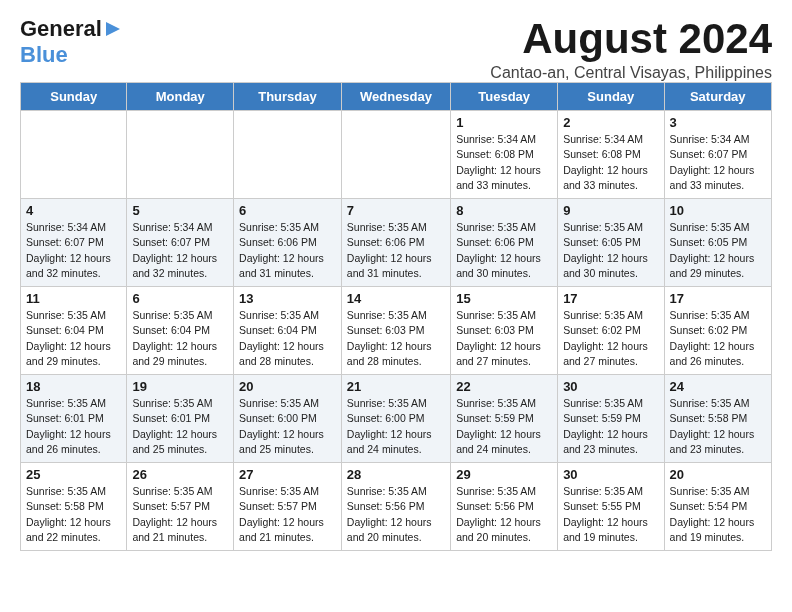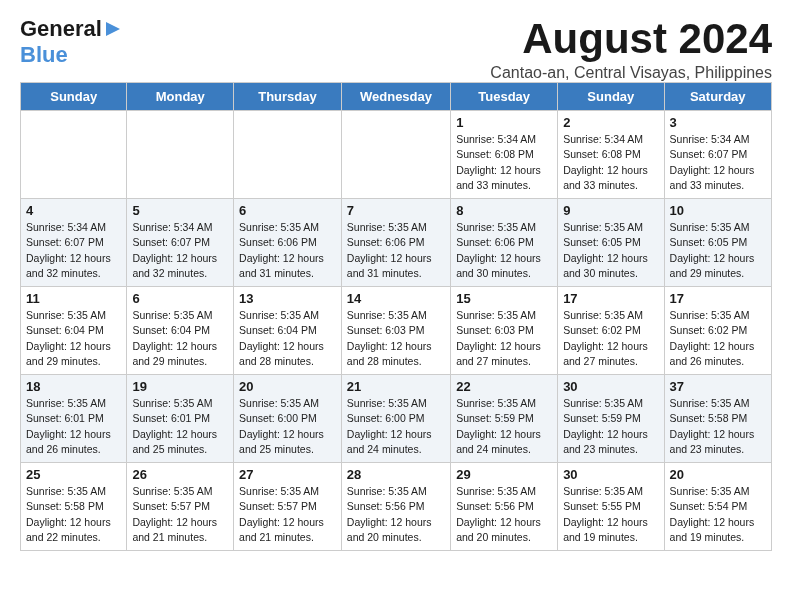--- a/index.html
+++ b/index.html
@@ -281,21 +281,21 @@
 and 24 minutes.</div>
         </td>
         <td>
           <span class="day-num">30</span>
           <div class="day-info" style="white-space: pre-line;">Sunrise: 5:35 AM
 Sunset: 5:59 PM
 Daylight: 12 hours
 and 23 minutes.</div>
         </td>
         <td>
-          <span class="day-num">37</span>
+          <span class="day-num">24</span>
           <div class="day-info" style="white-space: pre-line;">Sunrise: 5:35 AM
 Sunset: 5:58 PM
 Daylight: 12 hours
 and 23 minutes.</div>
         </td>
       </tr>
       <tr>
         <td>
           <span class="day-num">25</span>
           <div class="day-info" style="white-space: pre-line;">Sunrise: 5:35 AM

